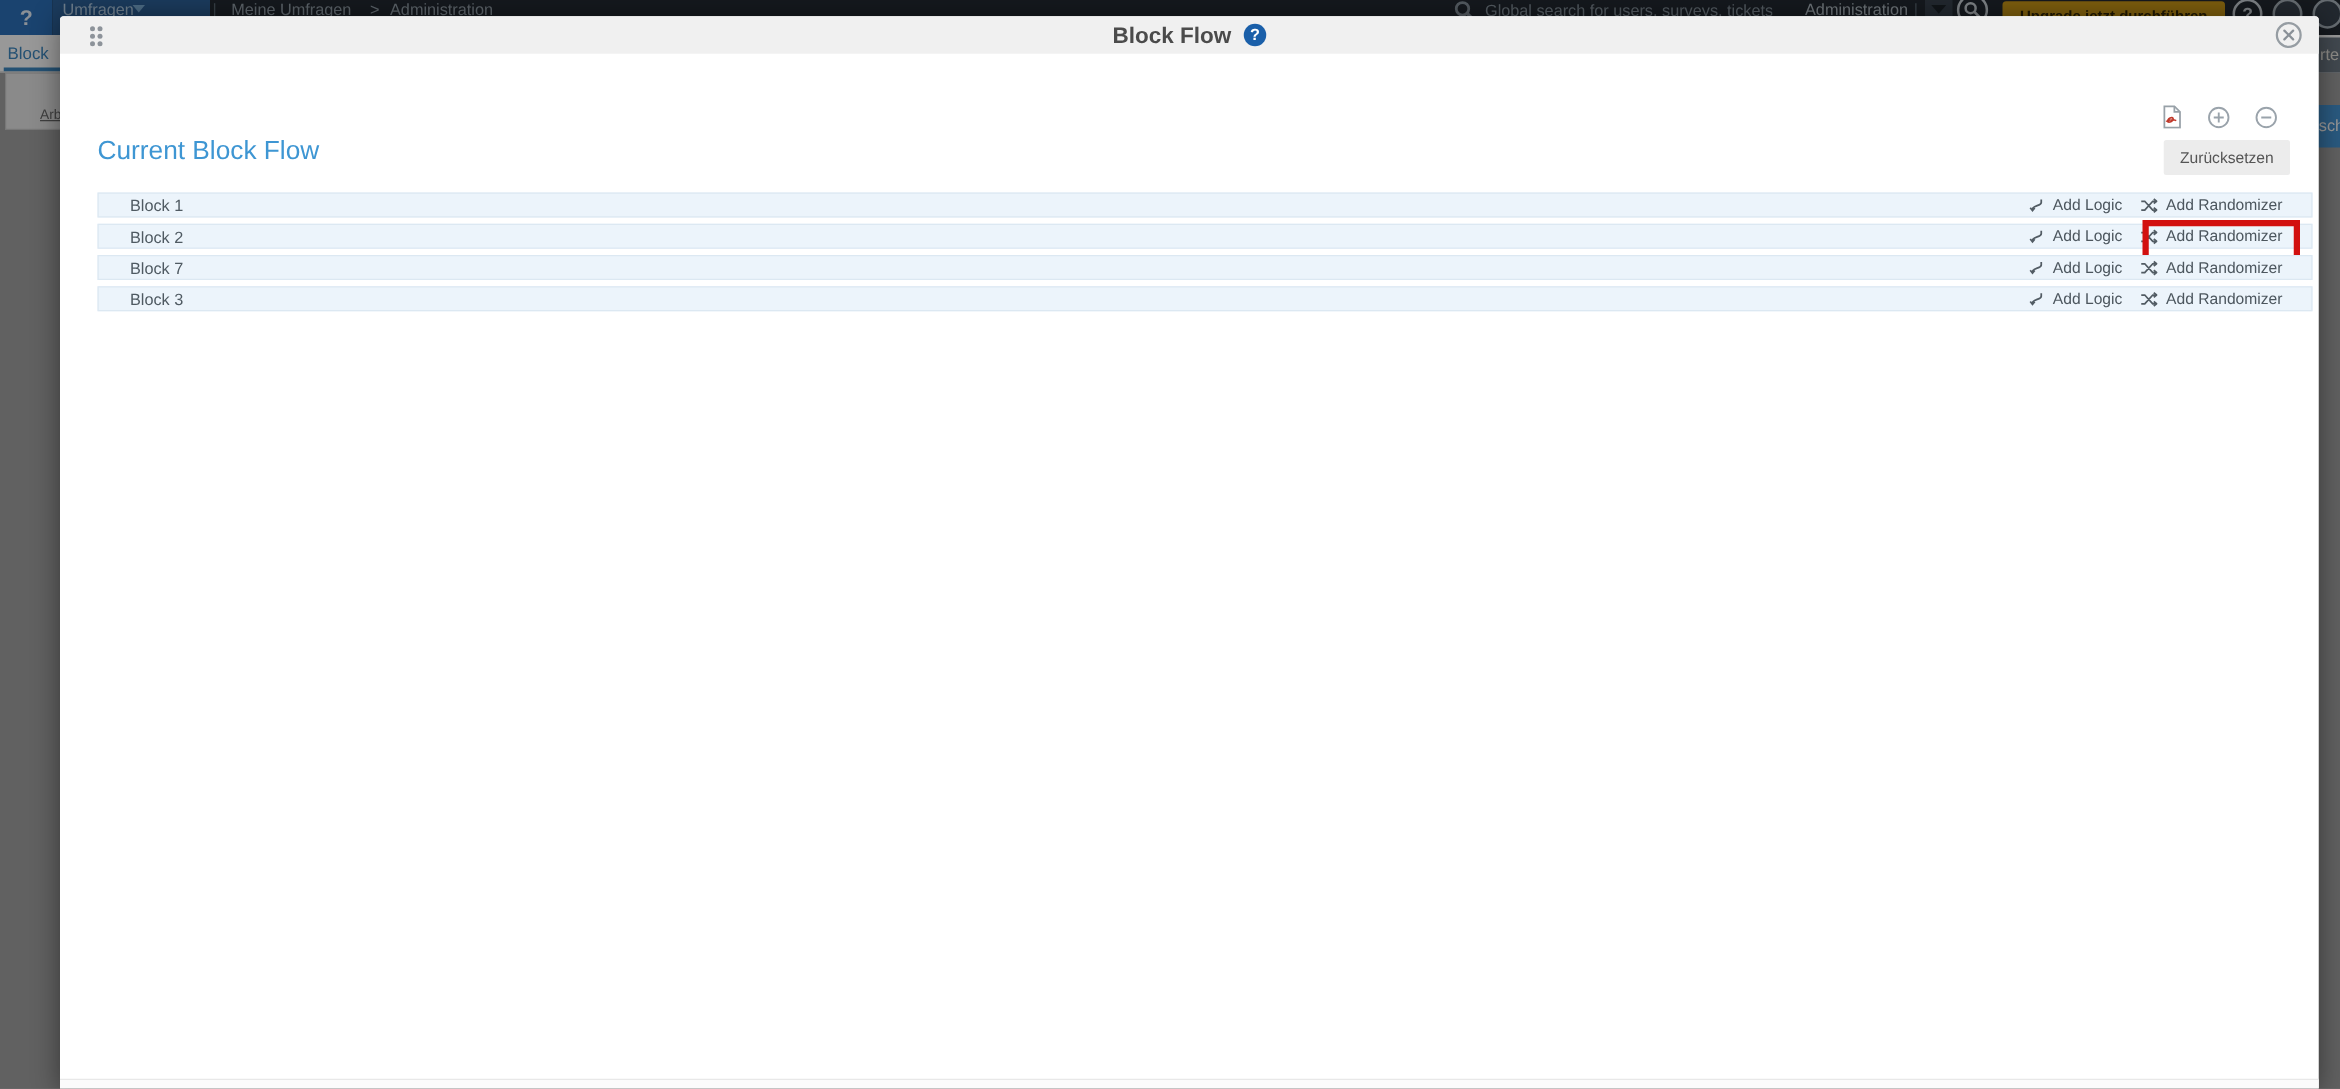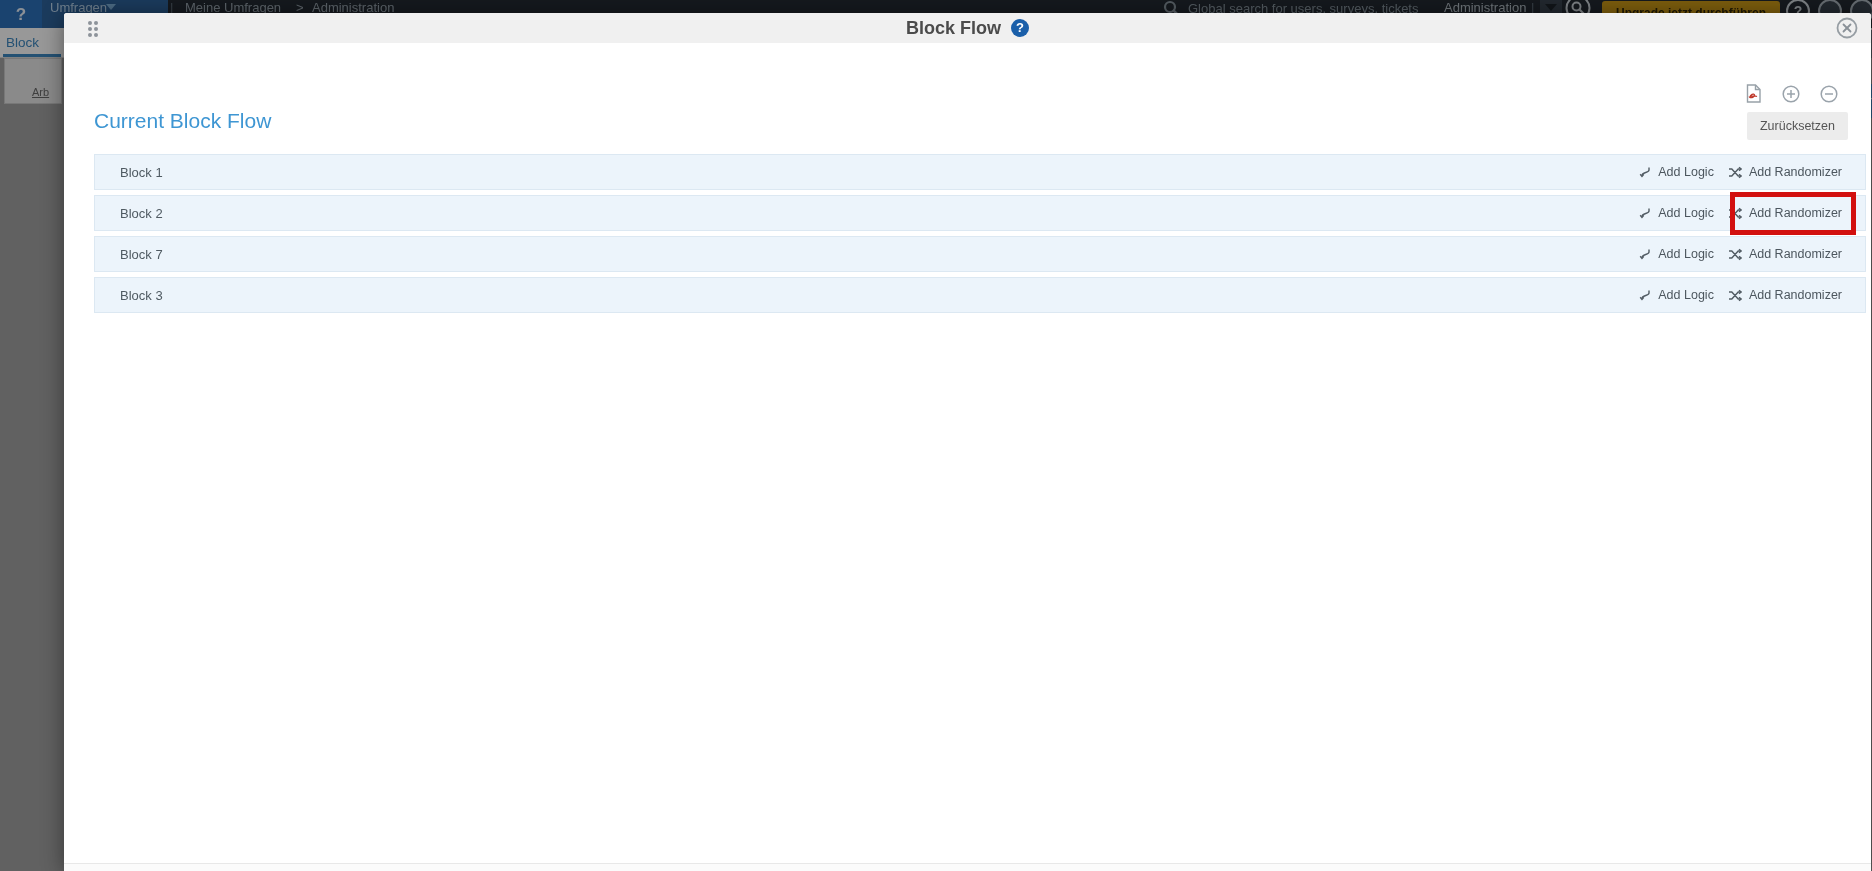--- a/index.html
+++ b/index.html
@@ -44,39 +44,39 @@
   .left-panel { position:absolute; left:4px; top:58px; width:58px; height:46px; background:#e6e6e6; border:1px solid #c9c9c9;}
   .left-panel span { position:absolute; left:27px; top:27px; color:#6a6a6a; font-size:11px;text-decoration:underline; }
   .content-lower { position:absolute; left:0; top:104px; width:100%; bottom:0; background:#a2a2a2; }
   .blue-frag-btn { position:absolute; left:1800px; top:84px; width:120px; height:34px; background:#4696d6;
                    border:none; border-radius:3px; color:#fff; font-size:13px; font-family:inherit; }
   .blue-frag-btn span { position:absolute; left:55px; top:9px; }
   
   .dim { position:absolute; inset:0; background:rgba(0,0,0,0.40); z-index:5; }
   
   .modal { position:absolute; left:48px; top:13px; width:1807px; height:858px; background:#fff; z-index:10;
-           border-radius:3px 3px 0 0; box-shadow:0 2px 22px rgba(0,0,0,0.45);margin-left:16px; }
+           border-radius:3px 3px 0 0; box-shadow:0 2px 22px rgba(0,0,0,0.45); }
   .modal-header { position:absolute; left:0; top:0; width:100%; height:30px; background:#f0f0f0; border-radius:3px 3px 0 0; }
   .drag-handle { position:absolute; left:24px; top:8px; width:14px; height:16px; cursor:move;
                  display:grid; grid-template-columns:4px 4px; grid-auto-rows:4px; gap:2px; }
   .drag-handle i { width:4px; height:4px; border-radius:50%; background:#8d939a; }
   .modal-title-wrap { position:absolute; left:0; top:0; width:100%; height:30px; text-align:center; }
   .modal-title { display:inline-block; font-size:18px; font-weight:bold; color:#4b4b4b; line-height:30px; vertical-align:top;}
   .modal-help { display:inline-block; width:18px; height:18px; margin:6px 0 0 10px; background:#1a5fa9; border-radius:50%;
                 color:#fff; font-weight:bold; font-size:13px; text-align:center; line-height:18px; cursor:pointer; vertical-align:top;}
   .modal-close { position:absolute; right:13px; top:4px; width:22px; height:22px; cursor:pointer; }
   
   .tool-icons { position:absolute; top:71px; right:33px; display:flex; gap:20px; align-items:center; }
   .tool-icons .ticon { cursor:pointer; }
   .reset-btn { position:absolute; top:99px; right:23px; background:#ececec; border:none; border-radius:2px;
                color:#555; font-size:12.5px; font-family:inherit; padding:7px 13px; cursor:pointer; }
   .heading { position:absolute; left:30px; top:96px; font-size:21px; color:#3e96d3; font-weight:normal; }
   
   .rows { position:absolute; left:30px; right:5px; top:141px; }
-  .brow { position:relative; height:36px; margin-bottom:5px; background:#ecf4fb; border:1px solid #dce8f2;
+  .brow { position:relative; height:20px; margin-bottom:5px; background:#ecf4fb; border:1px solid #dce8f2;
           display:flex; align-items:center; }
   .brow-label { padding-left:25px; font-size:13px; color:#4f5a62; }
   .brow-actions { margin-left:auto; padding-right:23px; display:flex; align-items:center; gap:14px; }
   .action { display:flex; align-items:center; gap:7px; font-size:12.5px; color:#4c565e; cursor:pointer; }
   .action svg { flex:0 0 auto; }
   .red-box { position:absolute; right:9px; top:-4px; width:126px; height:43px;
              border:5px solid #d2100f; pointer-events:none; }
   .modal-footer-line { position:absolute; left:0; top:850px; width:100%; height:1px; background:#e8e8e8; }
   .modal-footer { position:absolute; left:0; top:851px; width:100%; height:7px; background:#fbfbfb; }
 </style>

